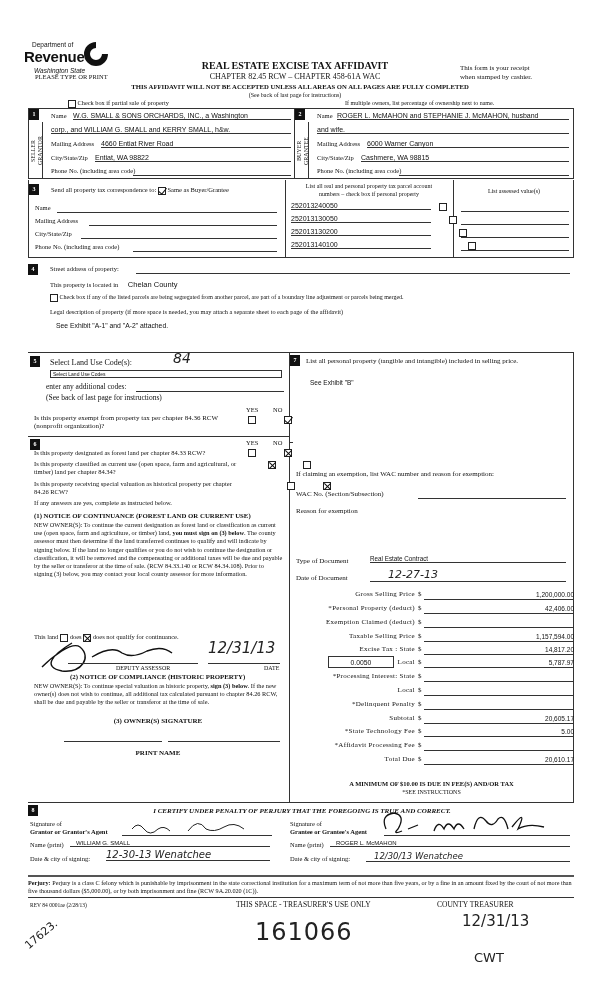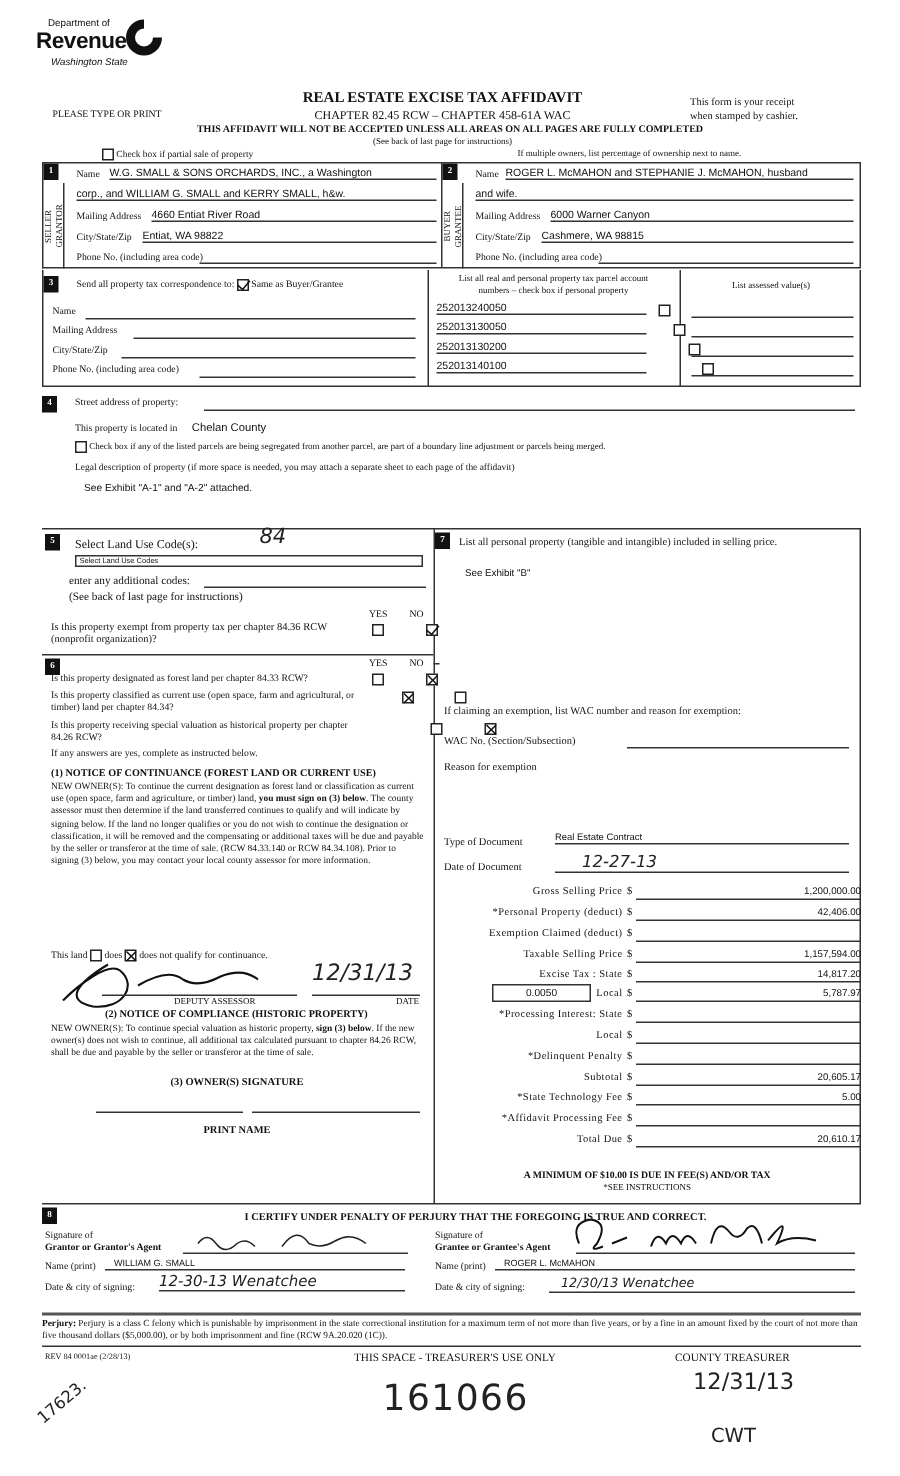--- a/index.html
+++ b/index.html
@@ -23,21 +23,21 @@
   .bold { font-weight: bold; }
   .side-tag { position: absolute; writing-mode: vertical-rl; transform: rotate(180deg); font-size: 6px; text-align: center; line-height: 7px; }
   .dollar-row { position: absolute; left: 300px; width: 290px; height: 13px; }
   .dollar-row .dl { position: absolute; right: 175px; font-size: 7px; white-space: nowrap; letter-spacing: 0.3px; }
   .dollar-row .ds { position: absolute; left: 118px; font-size: 7px; }
   .dollar-row .dv { position: absolute; left: 124px; width: 150px; border-bottom: 1px solid #333; text-align: right; font-family: "Liberation Sans", sans-serif; font-size: 6.5px; height: 10px; line-height: 10px; }
 </style>
 </head>
 <body>
 
-<div class="abs" style="left:24px;top:8px;width:90px;height:45px;">
+<div class="abs" style="left:24px;top:37px;width:90px;height:45px;">
   <div class="abs sans" style="left:8px;top:4px;font-size:6.5px;">Department of</div>
   <div class="abs sans bold" style="left:0;top:11px;font-size:15px;letter-spacing:-0.3px;">Revenue</div>
   <div class="abs sans" style="left:10px;top:30px;font-size:6.5px;font-style:italic;">Washington State</div>
   <svg class="abs" style="left:58px;top:3px;" width="28" height="28" viewBox="0 0 28 28">
     <path d="M14 2 A12 12 0 1 0 26 14 L20 14 A6 6 0 1 1 14 8 Z" fill="#111"></path>
     <path d="M9 14 Q14 8 22 10 Q16 12 13 18 Z" fill="#fff"></path>
   </svg>
 </div>
 
 <div class="abs serif" style="left:35px;top:73px;font-size:6.5px;">PLEASE TYPE OR PRINT</div>
@@ -332,21 +332,21 @@
     <span class="ds">$</span>
   <span class="dv">20,610.17</span>
 </div>
 <div class="abs serif bold center" style="left:290px;top:780px;width:283px;font-size:6.5px;">A MINIMUM OF $10.00 IS DUE IN FEE(S) AND/OR TAX</div>
 <div class="abs serif center" style="left:290px;top:789px;width:283px;font-size:6px;">*SEE INSTRUCTIONS</div>
 
 <div class="abs" style="left:28px;top:802px;width:546px;border-top:1px solid #333;"></div>
 
 <div class="abs" style="left:28px;top:805px;width:546px;height:70px;">
   <span class="abs num" style="left:0;top:0;">8</span>
-  <div class="abs serif bold center" style="left:16px;top:2px;width:546px;font-size:7px;">I CERTIFY UNDER PENALTY OF PERJURY THAT THE FOREGOING IS TRUE AND CORRECT.</div>
+  <div class="abs serif bold center" style="left:1px;top:2px;width:546px;font-size:7px;font-style:italic;">I CERTIFY UNDER PENALTY OF PERJURY THAT THE FOREGOING IS TRUE AND CORRECT.</div>
 
   <div class="abs serif" style="left:2px;top:15px;font-size:6.5px;line-height:8px;">
     <div>Signature of</div>
     <div class="bold">Grantor or Grantor's Agent</div>
   </div>
   <div class="abs line" style="left:94px;top:30px;width:150px;"></div>
   <svg class="abs" style="left:100px;top:10px;" width="120" height="22" viewBox="0 0 120 22">
     <path d="M4 14 Q10 6 16 14 T30 14 Q36 10 42 16 M60 16 Q70 2 78 14 Q86 18 96 12 T116 14" stroke="#222" stroke-width="1" fill="none"></path>
   </svg>
   <div class="abs serif" style="left:2px;top:36px;width:250px;font-size:6.5px;">
@@ -377,18 +377,18 @@
 </div>
 
 <div class="abs" style="left:28px;top:875px;width:546px;border-top:2px solid #555;"></div>
 
 <div class="abs serif" style="left:28px;top:879px;width:546px;font-size:6.2px;line-height:8px;">
   <b>Perjury:</b><span> Perjury is a class C felony which is punishable by imprisonment in the state correctional institution for a maximum term of not more than five years, or by a fine in an amount fixed by the court of not more than five thousand dollars ($5,000.00), or by both imprisonment and fine (RCW 9A.20.020 (1C)).</span>
 </div>
 <div class="abs" style="left:28px;top:897px;width:546px;border-top:1px solid #333;"></div>
 <div class="abs serif" style="left:30px;top:902px;font-size:5.5px;">REV 84 0001ae (2/28/13)</div>
 <div class="abs serif" style="left:236px;top:900px;font-size:7.5px;">THIS SPACE - TREASURER'S USE ONLY</div>
-<div class="abs serif" style="left:450px;top:900px;font-size:7.5px;">COUNTY TREASURER</div>
+<div class="abs serif" style="left:437px;top:900px;font-size:7.5px;">COUNTY TREASURER</div>
 
 <div class="abs hand" style="left:22px;top:928px;font-size:11px;transform:rotate(-40deg);font-style:normal;">17623.</div>
 <div class="abs hand" style="left:255px;top:918px;font-size:24px;font-style:normal;letter-spacing:1px;">161066</div>
 <div class="abs hand" style="left:462px;top:912px;font-size:15px;font-style:normal;">12/31/13</div>
 <div class="abs hand" style="left:474px;top:950px;font-size:13px;font-style:normal;">CWT</div>
 
 </body></html>

